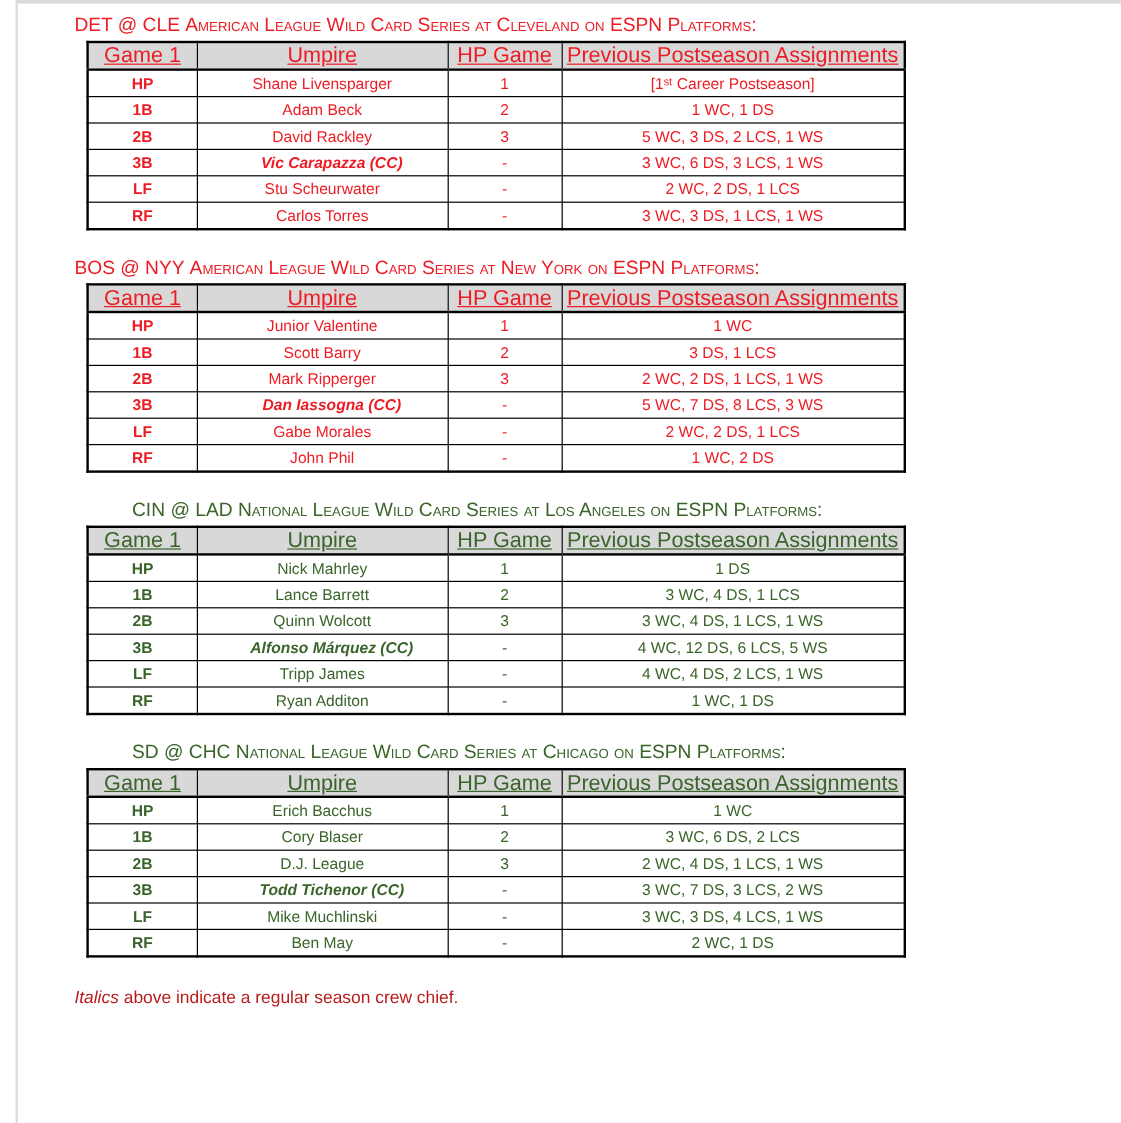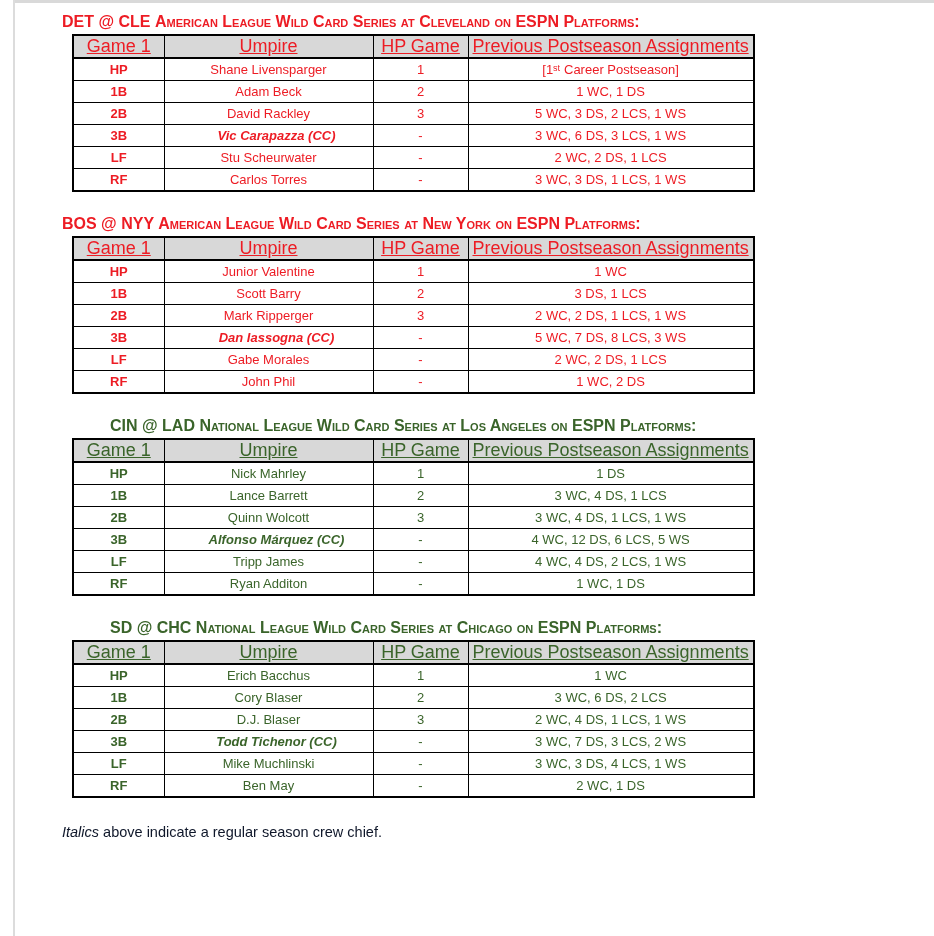--- a/index.html
+++ b/index.html
@@ -13,21 +13,21 @@
   }
   .page-edge-top { position:absolute; top:0; left:13px; right:0; height:3px; background:#d9d9d9; }
   .page-edge-left { position:absolute; top:0; left:13px; bottom:0; width:2px; background:#dcdcdc; }
 
   .content { position:absolute; left:62px; top:12px; right:20px; }
 
   .series { margin: 0 0 22px 0; }
   .series-title {
     margin: 0 0 3px 0;
     font-size: 16px;
-    font-weight: bold;
+    font-weight: normal;
     line-height: 19px;
     white-space: nowrap;
   }
   .series.red .series-title { color: var(--red); }
   .series.green .series-title { color: var(--green); margin-left: 48px; }
   .series-title .sc { font-variant: small-caps; }
 
   .umpire-table {
     border-collapse: collapse;
     table-layout: fixed;
@@ -54,21 +54,21 @@
   }
   .series.red .umpire-table th, .series.red .umpire-table td { color: var(--red); }
   .series.green .umpire-table th, .series.green .umpire-table td { color: var(--green); }
   .umpire-table td.pos { font-weight: bold; }
   .umpire-table td.cc { font-weight: bold; font-style: italic; padding-left: 20px; }
 
   .note {
     margin: 26px 0 0 0;
     font-size: 14.5px;
     line-height: 17px;
-    color: #0f172a;
+    color: #b91c1c;
   }
   .note i { font-style: italic; }
 
   .replay { margin-top: 30px; }
   .replay-heading {
     margin: 0;
     font-size: 15.5px;
     font-weight: bold;
     font-variant: small-caps;
     text-decoration: underline;
@@ -288,21 +288,21 @@
               <td class="prev">1 WC</td>
             </tr>
             <tr>
               <td class="pos">1B</td>
               <td class="ump">Cory Blaser</td>
               <td class="hp">2</td>
               <td class="prev">3 WC, 6 DS, 2 LCS</td>
             </tr>
             <tr>
               <td class="pos">2B</td>
-              <td class="ump">D.J. Blaser</td>
+              <td class="ump">D.J. League</td>
               <td class="hp">3</td>
               <td class="prev">2 WC, 4 DS, 1 LCS, 1 WS</td>
             </tr>
             <tr>
               <td class="pos">3B</td>
               <td class="ump cc">Todd Tichenor (CC)</td>
               <td class="hp">-</td>
               <td class="prev">3 WC, 7 DS, 3 LCS, 2 WS</td>
             </tr>
             <tr>

